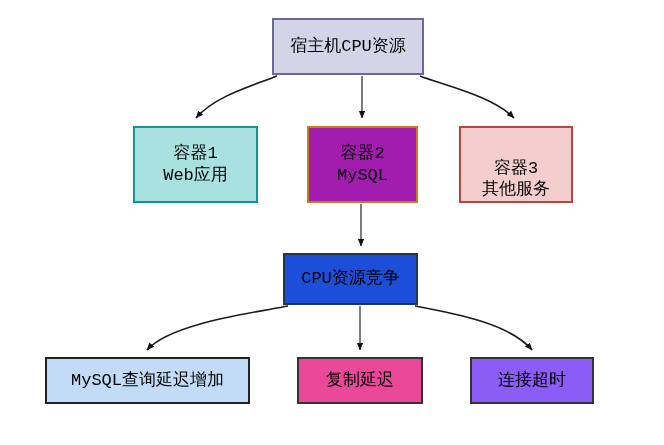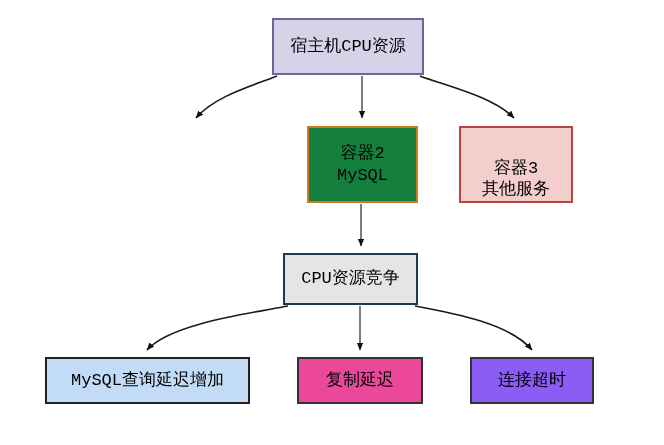--- a/index.html
+++ b/index.html
@@ -55,33 +55,33 @@
     background: #d5d3e8;
     border-color: #6b6899;
   }
   #node-container1 {
     left: 133px; top: 126px; width: 125px; height: 77px;
     background: #a9e0e0;
     border-color: #11959b;
   }
   #node-container2 {
     left: 307px; top: 126px; width: 111px; height: 77px;
-    background: #15803d;
+    background: #a21caf;
     border-color: #c77d1c;
     align-items: center;
   }
   #node-container3 {
     left: 459px; top: 126px; width: 114px; height: 77px;
     background: #f4cdcd;
     border-color: #b5453f;
     justify-content: flex-end;
   }
   #node-cpu-contention {
     left: 283px; top: 253px; width: 135px; height: 52px;
-    background: #e5e5e5;
+    background: #1d4ed8;
     border-color: #23374a;
     justify-content: center;
   }
   #node-query-latency {
     left: 45px; top: 357px; width: 205px; height: 47px;
     background: #c2dcf7;
     border-color: #222222;
   }
   #node-replication-delay {
     left: 297px; top: 357px; width: 126px; height: 47px;
@@ -118,20 +118,24 @@
 
     <path d="M 360,306 L 360,350" fill="none" stroke="#555f66" stroke-width="1.6" marker-end="url(#arrowhead)"></path>
 
     <path d="M 415,306 C 458,314 510,324 532,350" fill="none" stroke="#1a1a1a" stroke-width="1.6" marker-end="url(#arrowhead)"></path>
   </svg>
 
   <div class="node" id="node-host">
     <span class="line">宿主机CPU资源</span>
   </div>
 
+  <div class="node" id="node-container1">
+    <span class="line">容器1</span>
+    <span class="line">Web应用</span>
+  </div>
 
   <div class="node" id="node-container2">
     <span class="line">容器2</span>
     <span class="line">MySQL</span>
   </div>
 
   <div class="node" id="node-container3">
     <span class="line">容器3</span>
     <span class="line">其他服务</span>
   </div>

